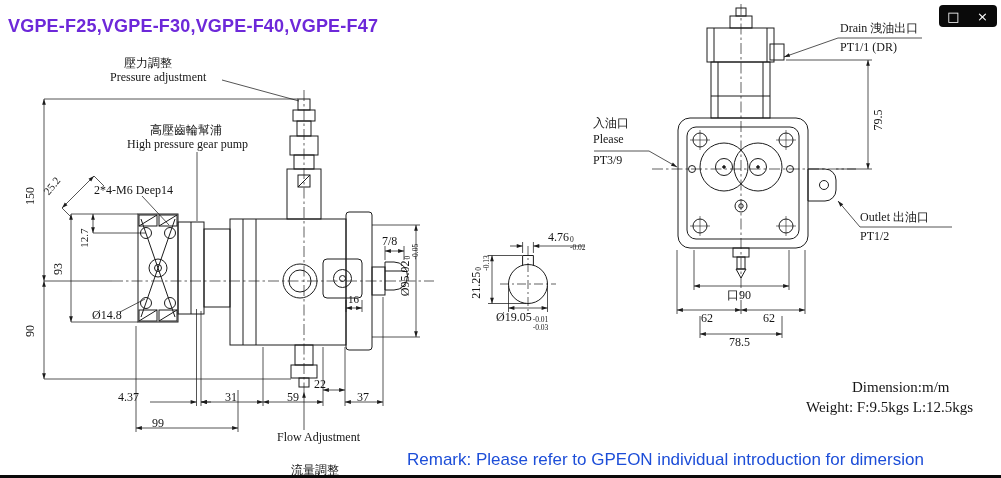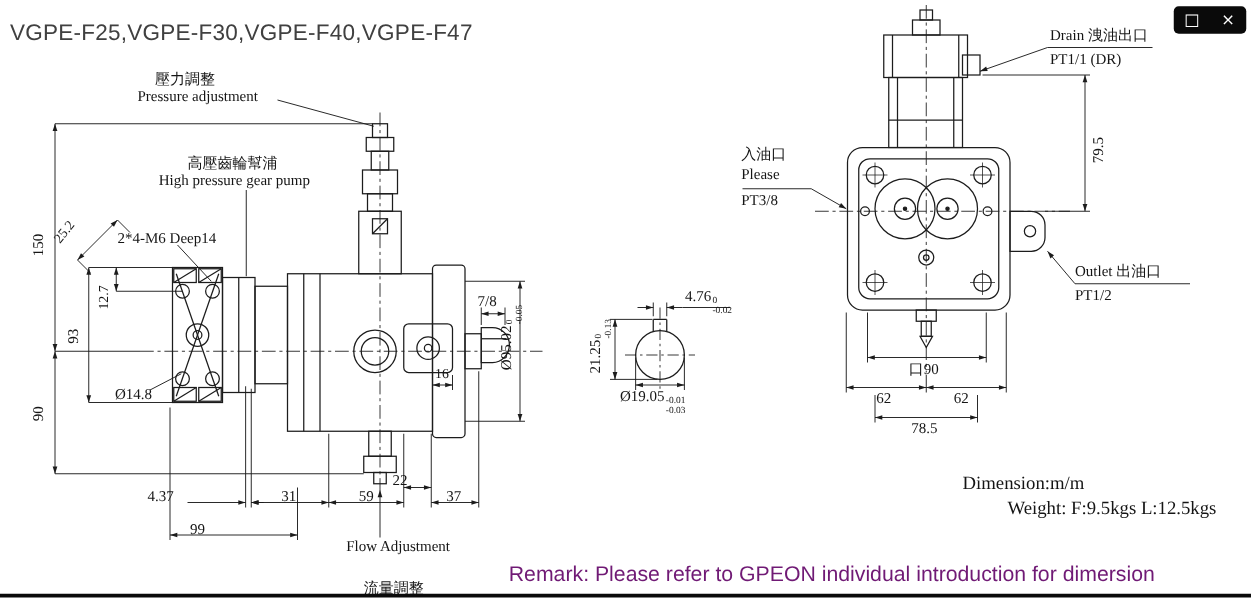--- a/index.html
+++ b/index.html
@@ -4,24 +4,24 @@
 <style>
   *{margin:0;padding:0;box-sizing:border-box}
   html,body{width:1001px;height:478px}
   body{position:relative;background:#fff;overflow:hidden;
        font-family:"Liberation Serif","DejaVu Serif",serif;color:#151515}
   svg{position:absolute;left:0;top:0}
   .lbl{position:absolute;font-size:12px;line-height:1.15;white-space:nowrap;color:#151515}
   .sm{font-size:11px}
   .rot{transform:translate(-50%,-50%) rotate(-90deg)}
   .rot51{transform:translate(-50%,-50%) rotate(-51deg)}
-  .title{font-family:"Liberation Sans","DejaVu Sans",sans-serif;font-weight:normal;
-         font-size:18px;letter-spacing:.2px;color:#404040}
+  .title{font-family:"Liberation Sans","DejaVu Sans",sans-serif;font-weight:bold;
+         font-size:18px;letter-spacing:.2px;color:#6d28d9}
   .note{font-size:15px}
-  .remark{font-family:"Liberation Sans","DejaVu Sans",sans-serif;font-size:17px;color:#701a75}
+  .remark{font-family:"Liberation Sans","DejaVu Sans",sans-serif;font-size:17px;color:#1d4ed8}
   .tolstack{display:inline-flex;flex-direction:column;font-size:7.5px;line-height:1.05;
             vertical-align:-1px;margin-left:1px}
   .tolstack i{font-style:normal;font-weight:normal}
   .win-controls{position:absolute;right:4px;top:5px;height:22px;background:#0a0a0a;
                 border-radius:4px;display:flex;align-items:center;z-index:9}
   .win-btn{width:29px;height:22px;display:flex;align-items:center;justify-content:center;
            color:#fff;font-size:13px;cursor:pointer;
            font-family:"DejaVu Sans","Liberation Sans",sans-serif}
   .bottom-bar{position:absolute;left:0;bottom:0;width:100%;height:3px;background:#0a0a0a}
 </style>
@@ -298,35 +298,35 @@
       <i>0</i>
       <i>-0.02</i>
     </span></div>
 <div class="lbl" style="left:496px;top:311px"><span>Ø19.05</span><span class="tolstack">
       <i>-0.01</i>
       <i>-0.03</i>
     </span></div>
 
 <div class="lbl" style="left:593px;top:117px">入油口</div>
 <div class="lbl" style="left:593px;top:133px">Please</div>
-<div class="lbl" style="left:593px;top:154px">PT3/8</div>
+<div class="lbl" style="left:593px;top:154px">PT3/9</div>
 
 <div class="lbl" style="left:840px;top:22px"><span>Drain</span> <span>洩油出口</span></div>
 <div class="lbl" style="left:840px;top:41px">PT1/1 (DR)</div>
 
 <div class="lbl" style="left:860px;top:211px"><span>Outlet</span> <span>出油口</span></div>
 <div class="lbl" style="left:860px;top:230px">PT1/2</div>
 
 <div class="lbl rot" style="left:879px;top:120px">79.5</div>
 <div class="lbl" style="left:727px;top:289px">口90</div>
 <div class="lbl" style="left:701px;top:312px">62</div>
 <div class="lbl" style="left:763px;top:312px">62</div>
 <div class="lbl" style="left:729px;top:336px">78.5</div>
 
-<div class="lbl note" style="left:770px;top:379px">Dimension:m/m</div>
+<div class="lbl note" style="left:852px;top:379px">Dimension:m/m</div>
 <div class="lbl note" style="left:806px;top:399px">Weight: F:9.5kgs L:12.5kgs</div>
 <div class="lbl remark" style="left:407px;top:450px">Remark: Please refer to GPEON individual introduction for dimersion</div>
 
 <div class="win-controls">
   <span class="win-btn">□</span>
   <span class="win-btn">×</span>
 </div>
 
 <div class="bottom-bar"></div>
 

